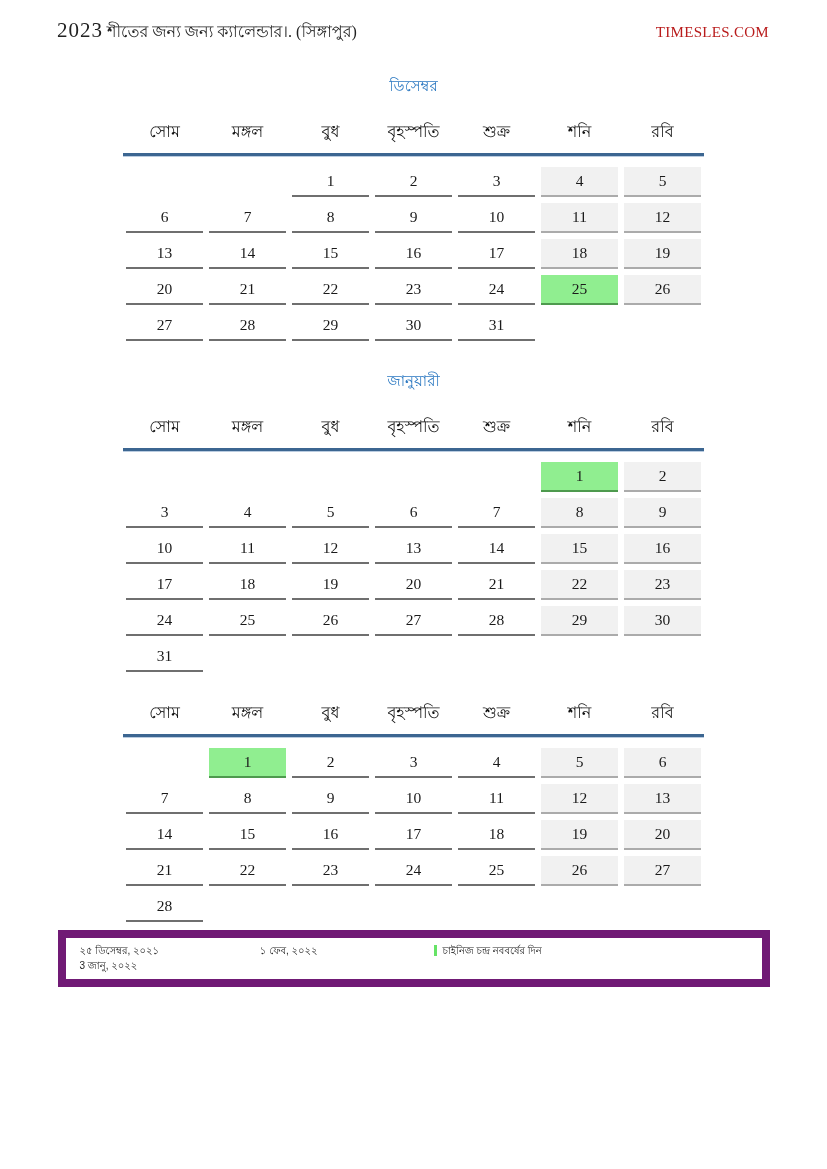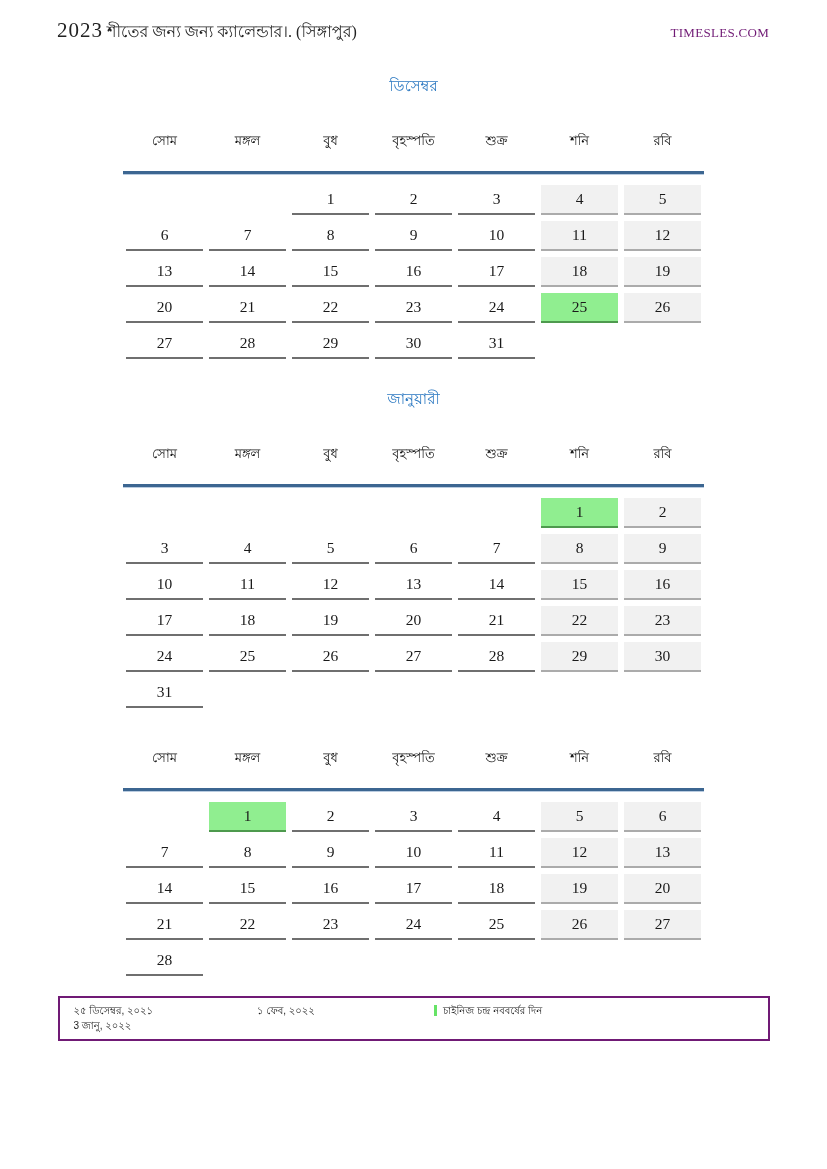--- a/index.html
+++ b/index.html
@@ -8,47 +8,47 @@
     width:827px; height:1169px; position:relative; overflow:hidden;
     font-family:"Liberation Serif", serif; color:#1a1a1a;
   }
   .page-header {
     display:flex; justify-content:space-between; align-items:baseline;
     padding:18px 58px 0 57px;
   }
   .page-title { font-size:16px; font-weight:normal; color:#222; white-space:nowrap; }
   .page-title .year { font-size:21px; letter-spacing:1px; font-weight:normal; }
   .site-link {
-    font-size:13px; color:#701a75; text-decoration:none; letter-spacing:0.3px;
+    font-size:15px; color:#b91c1c; text-decoration:none; letter-spacing:0.3px;
     font-family:"Liberation Serif", serif;
   }
   .months { width:581px; margin:0 auto; }
   .month { margin-top:28px; }
   .month-title {
     text-align:center; color:#2e7ac2; font-size:15px; font-weight:normal;
     margin-bottom:20px; font-family:Liberation Mono, monospace;
   }
   .weekday-row { display:flex; }
   .weekday-cell {
-    width:77px; margin:12px 3px; text-align:center; font-size:13px; color:#111;
+    width:77px; margin:0 3px; text-align:center; font-size:16px; color:#111;
     font-family:"Liberation Sans", sans-serif;
   }
   .rule { height:3px; background:#3c6691; box-shadow:0 1px 0 #bacce0; margin-top:7px; }
   .grid { padding-top:11px; }
   .week-row { display:flex; margin-bottom:6px; }
   .day-cell {
     width:77px; margin:0 3px; height:30px; line-height:27px;
     text-align:center; font-size:15.5px; color:#1a1a1a;
   }
   .day-cell.weekday { background:#ffffff; border-bottom:2px solid #6f6f6f; }
   .day-cell.weekend { background:#f1f1f1; border-bottom:2px solid #ababab; }
   .day-cell.holiday { background:#90ee90; border-bottom:2px solid #4e9a4e; }
   .day-cell.empty { background:transparent; border-bottom:none; }
   .legend {
-    margin:20px auto 0; width:712px; border:2px solid #701a75;
+    margin:8px auto 0; width:712px; border:8px solid #701a75;
     padding:5px 14px 6px; display:grid;
     grid-template-columns:27% 26% 19% 28%;
   }
   .legend-line {
     font-size:10px; line-height:15px; color:#222; display:flex; align-items:center;
     font-family:"Liberation Sans", sans-serif;
   }
   .marker { width:3px; height:11px; background:#66e366; margin-right:6px; flex:0 0 3px; }
 </style>
 </head>

